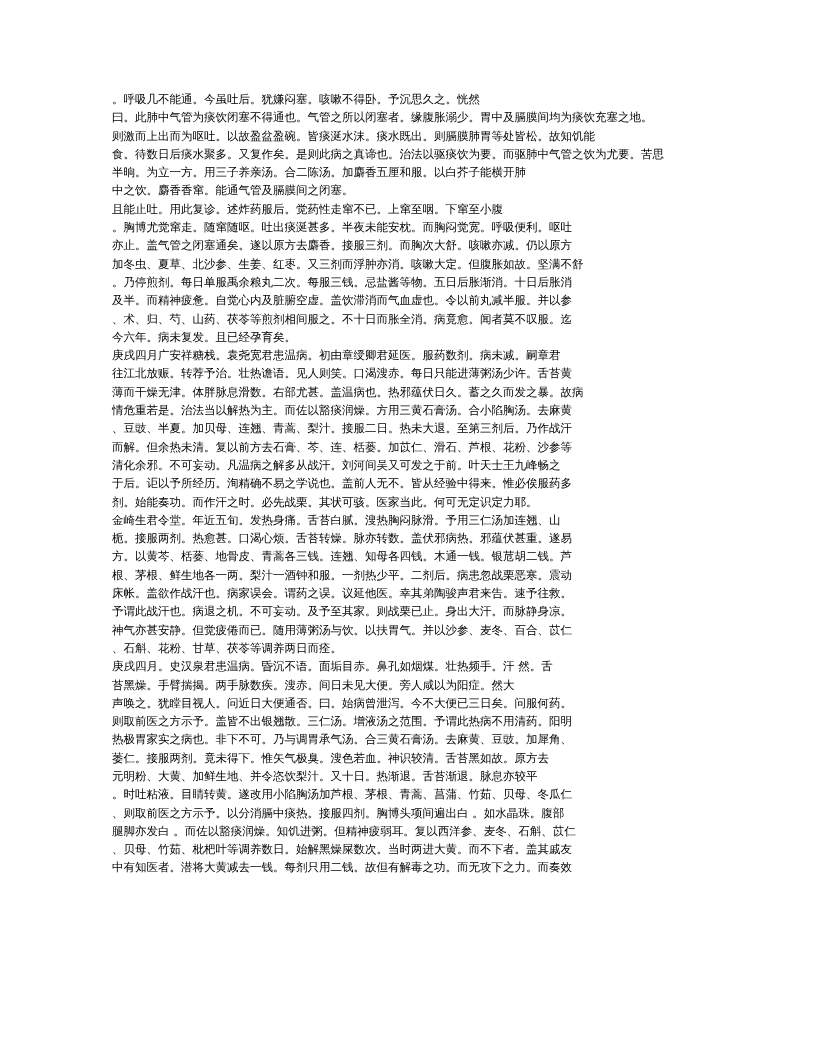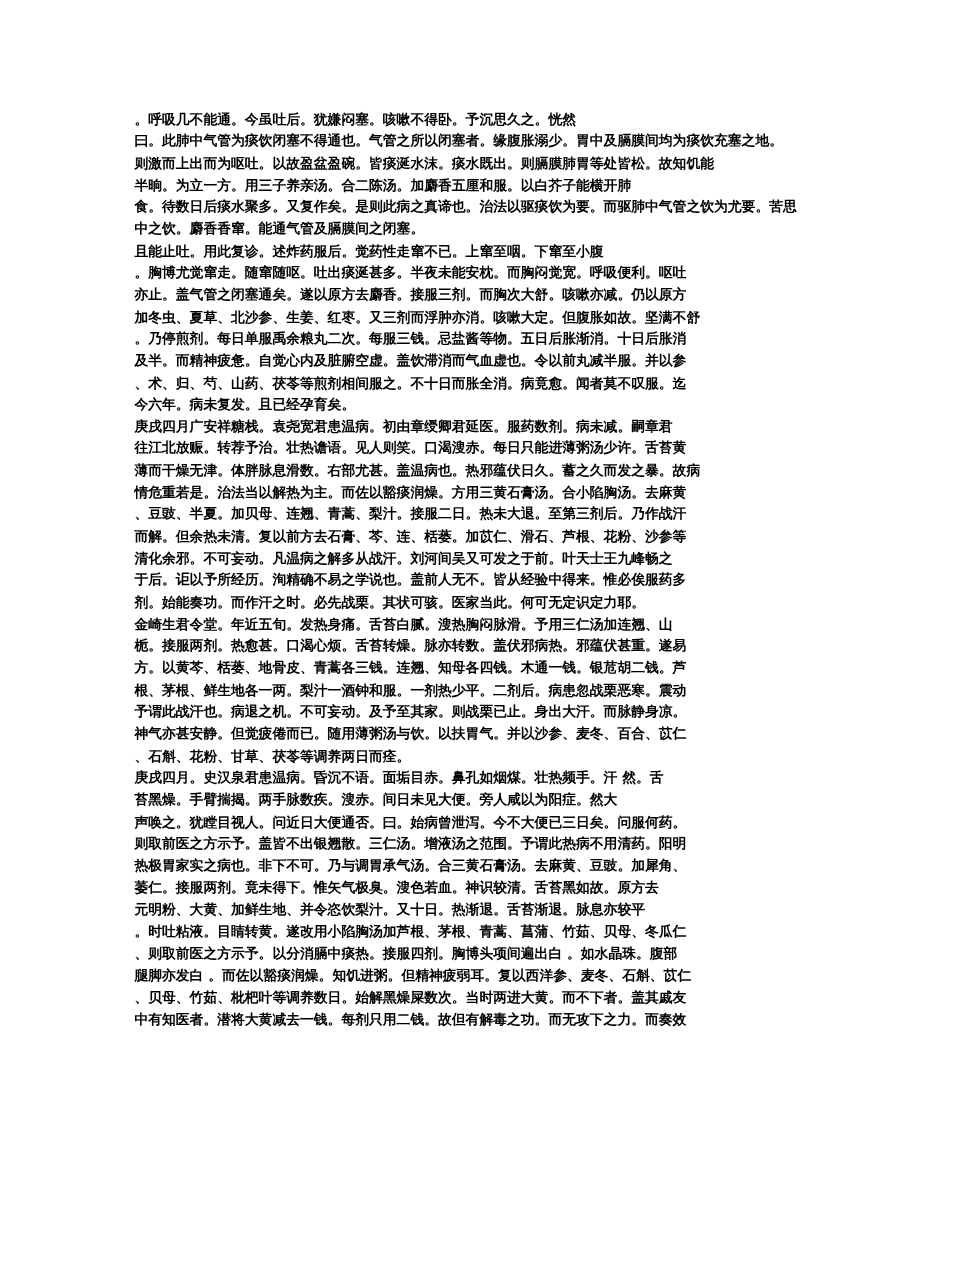--- a/index.html
+++ b/index.html
@@ -25,33 +25,32 @@
     line-height: 18.3px;
     text-align: justify;
     text-justify: inter-ideograph;
     letter-spacing: 0px;
   }
   .para {
     margin: 0;
     padding: 0;
     white-space: pre-wrap;
     word-break: break-all;
-    font-weight: bold;
   }
 </style>
 </head>
 <body>
 
 <div class="page">
   <div class="doc-body">
     <p class="para">。呼吸几不能通。今虽吐后。犹嫌闷塞。咳嗽不得卧。予沉思久之。恍然</p>
     <p class="para">曰。此肺中气管为痰饮闭塞不得通也。气管之所以闭塞者。缘腹胀溺少。胃中及膈膜间均为痰饮充塞之地。</p>
     <p class="para">则激而上出而为呕吐。以故盈盆盈碗。皆痰涎水沫。痰水既出。则膈膜肺胃等处皆松。故知饥能</p>
+    <p class="para">食。待数日后痰水聚多。又复作矣。是则此病之真谛也。治法以驱痰饮为要。而驱肺中气管之饮为尤要。苦思</p>
     <p class="para">半晌。为立一方。用三子养亲汤。合二陈汤。加麝香五厘和服。以白芥子能横开肺</p>
-    <p class="para">食。待数日后痰水聚多。又复作矣。是则此病之真谛也。治法以驱痰饮为要。而驱肺中气管之饮为尤要。苦思</p>
     <p class="para">中之饮。麝香香窜。能通气管及膈膜间之闭塞。</p>
     <p class="para">且能止吐。用此复诊。述炸药服后。觉药性走窜不已。上窜至咽。下窜至小腹</p>
     <p class="para">。胸博尤觉窜走。随窜随呕。吐出痰涎甚多。半夜未能安枕。而胸闷觉宽。呼吸便利。呕吐</p>
     <p class="para">亦止。盖气管之闭塞通矣。遂以原方去麝香。接服三剂。而胸次大舒。咳嗽亦减。仍以原方</p>
     <p class="para">加冬虫、夏草、北沙参、生姜、红枣。又三剂而浮肿亦消。咳嗽大定。但腹胀如故。坚满不舒</p>
     <p class="para">。乃停煎剂。每日单服禹余粮丸二次。每服三钱。忌盐酱等物。五日后胀渐消。十日后胀消</p>
     <p class="para">及半。而精神疲惫。自觉心内及脏腑空虚。盖饮滞消而气血虚也。令以前丸减半服。并以参</p>
     <p class="para">、术、归、芍、山药、茯苓等煎剂相间服之。不十日而胀全消。病竟愈。闻者莫不叹服。迄</p>
     <p class="para">今六年。病未复发。且已经孕育矣。</p>
     <p class="para">庚戌四月广安祥糖栈。袁尧宽君患温病。初由章绶卿君延医。服药数剂。病未减。嗣章君</p>
@@ -60,20 +59,21 @@
     <p class="para">情危重若是。治法当以解热为主。而佐以豁痰润燥。方用三黄石膏汤。合小陷胸汤。去麻黄</p>
     <p class="para">、豆豉、半夏。加贝母、连翘、青蒿、梨汁。接服二日。热未大退。至第三剂后。乃作战汗</p>
     <p class="para">而解。但余热未清。复以前方去石膏、芩、连、栝蒌。加苡仁、滑石、芦根、花粉、沙参等</p>
     <p class="para">清化余邪。不可妄动。凡温病之解多从战汗。刘河间吴又可发之于前。叶天士王九峰畅之</p>
     <p class="para">于后。讵以予所经历。洵精确不易之学说也。盖前人无不。皆从经验中得来。惟必俟服药多</p>
     <p class="para">剂。始能奏功。而作汗之时。必先战栗。其状可骇。医家当此。何可无定识定力耶。</p>
     <p class="para">金崎生君令堂。年近五旬。发热身痛。舌苔白腻。溲热胸闷脉滑。予用三仁汤加连翘、山</p>
     <p class="para">栀。接服两剂。热愈甚。口渴心烦。舌苔转燥。脉亦转数。盖伏邪病热。邪蕴伏甚重。遂易</p>
     <p class="para">方。以黄芩、栝蒌、地骨皮、青蒿各三钱。连翘、知母各四钱。木通一钱。银苊胡二钱。芦</p>
     <p class="para">根、茅根、鲜生地各一两。梨汁一酒钟和服。一剂热少平。二剂后。病患忽战栗恶寒。震动</p>
+    <p class="para">床帐。盖欲作战汗也。病家误会。谓药之误。议延他医。幸其弟陶骏声君来告。速予往救。</p>
     <p class="para">予谓此战汗也。病退之机。不可妄动。及予至其家。则战栗已止。身出大汗。而脉静身凉。</p>
     <p class="para">神气亦甚安静。但觉疲倦而已。随用薄粥汤与饮。以扶胃气。并以沙参、麦冬、百合、苡仁</p>
     <p class="para">、石斛、花粉、甘草、茯苓等调养两日而痊。</p>
     <p class="para">庚戌四月。史汉泉君患温病。昏沉不语。面垢目赤。鼻孔如烟煤。壮热频手。汗 然。舌</p>
     <p class="para">苔黑燥。手臂揣揭。两手脉数疾。溲赤。间日未见大便。旁人咸以为阳症。然大</p>
     <p class="para">声唤之。犹瞠目视人。问近日大便通否。曰。始病曾泄泻。今不大便已三日矣。问服何药。</p>
     <p class="para">则取前医之方示予。盖皆不出银翘散。三仁汤。增液汤之范围。予谓此热病不用清药。阳明</p>
     <p class="para">热极胃家实之病也。非下不可。乃与调胃承气汤。合三黄石膏汤。去麻黄、豆豉。加犀角、</p>
     <p class="para">萎仁。接服两剂。竟未得下。惟矢气极臭。溲色若血。神识较清。舌苔黑如故。原方去</p>
     <p class="para">元明粉、大黄、加鲜生地、并令恣饮梨汁。又十日。热渐退。舌苔渐退。脉息亦较平</p>

